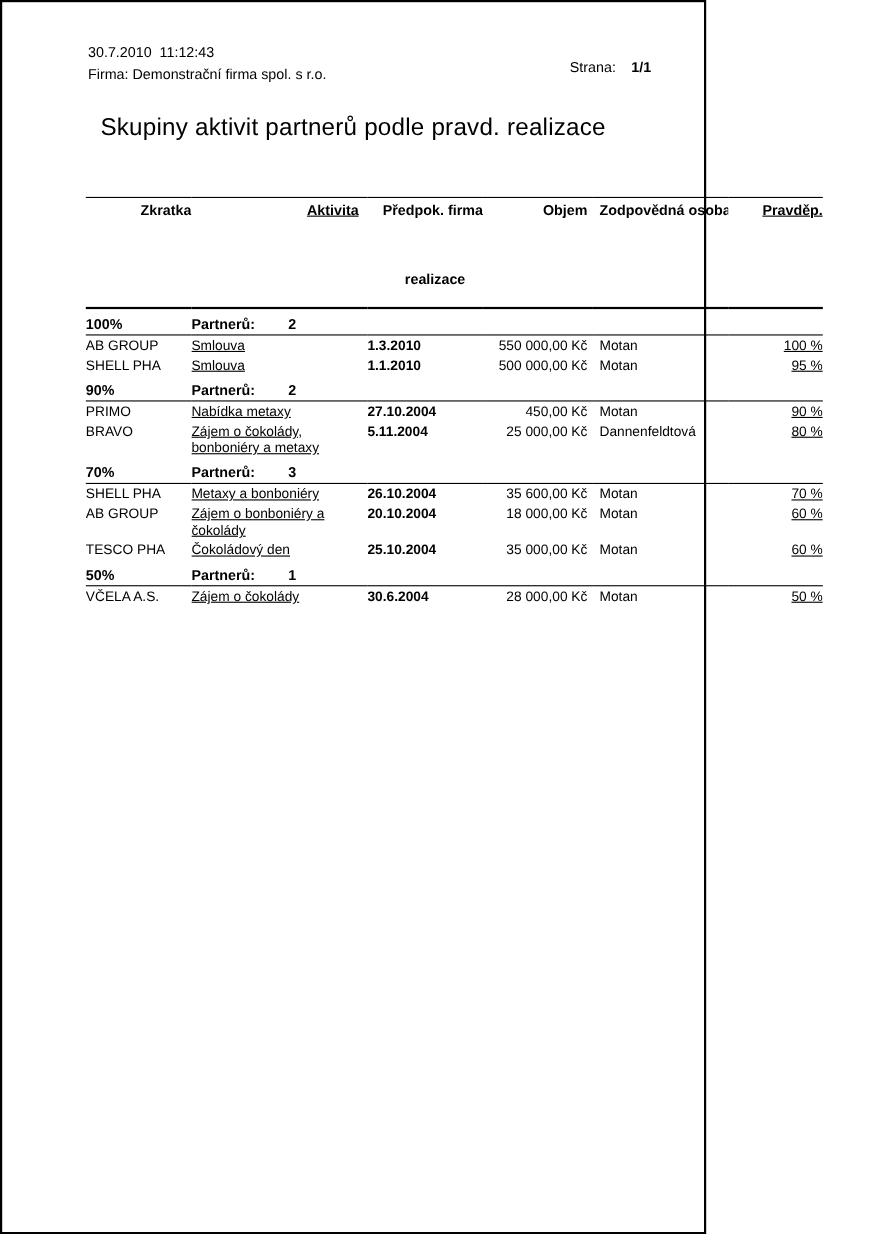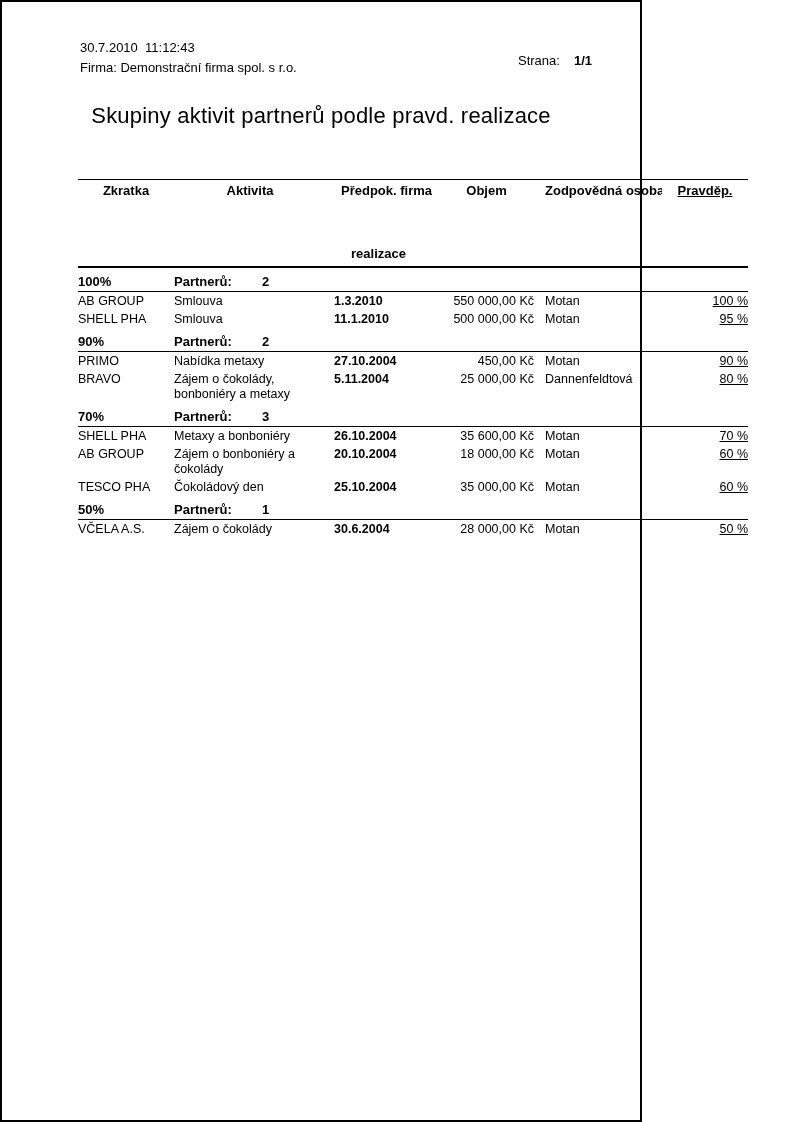--- a/index.html
+++ b/index.html
@@ -50,28 +50,28 @@
     line-height: 15px;
     border-top: 1px solid #000;
   }
   table.report td, table.report th {
     padding: 1px 0;
     vertical-align: top;
     overflow: hidden;
   }
   tr.head-row th {
     font-weight: bold;
-    text-align: center;
+    text-align: right;
     padding-top: 3px;
-    padding-bottom: 5px;
+    padding-bottom: 18px;
     border-bottom: 2px solid #000;
     font-size: 13px;
   }
   .c-zkratka  { width: 96px;  text-align: left; white-space: nowrap; }
-  .c-aktivita { width: 160px; text-align: left; padding-right: 8px !important; }
+  .c-aktivita { width: 160px; text-align: left; padding-right: 8px !important; text-decoration: underline; }
   .c-datum    { width: 105px; text-align: left; white-space: nowrap; font-weight: bold; }
   .c-objem    { width: 100px; text-align: right; white-space: nowrap; padding-right: 5px !important; }
   .c-osoba    { width: 123px; text-align: left; white-space: nowrap; padding-left: 6px !important; }
   .c-pravdep  { width: 86px;  text-align: right; white-space: nowrap; text-decoration: underline; }
   th.c-datum .datum-sub { padding-right: 16px; margin-top: 48px; }
   tr.group-row td {
     font-weight: bold;
     padding-top: 6px;
     padding-bottom: 2px;
     border-bottom: 1px solid #000;
@@ -130,21 +130,21 @@
       <td class="c-zkratka">AB GROUP</td>
       <td class="c-aktivita">Smlouva</td>
       <td class="c-datum">1.3.2010</td>
       <td class="c-objem">550 000,00 Kč</td>
       <td class="c-osoba">Motan</td>
       <td class="c-pravdep">100 %</td>
     </tr>
     <tr class="data-row">
       <td class="c-zkratka">SHELL PHA</td>
       <td class="c-aktivita">Smlouva</td>
-      <td class="c-datum">11.1.2010</td>
+      <td class="c-datum">1.1.2010</td>
       <td class="c-objem">500 000,00 Kč</td>
       <td class="c-osoba">Motan</td>
       <td class="c-pravdep">95 %</td>
     </tr>
 
     <tr class="group-row">
       <td class="c-zkratka">90%</td>
       <td colspan="5">
         <span class="partner-label">Partnerů:</span><span>2</span>
       </td>

